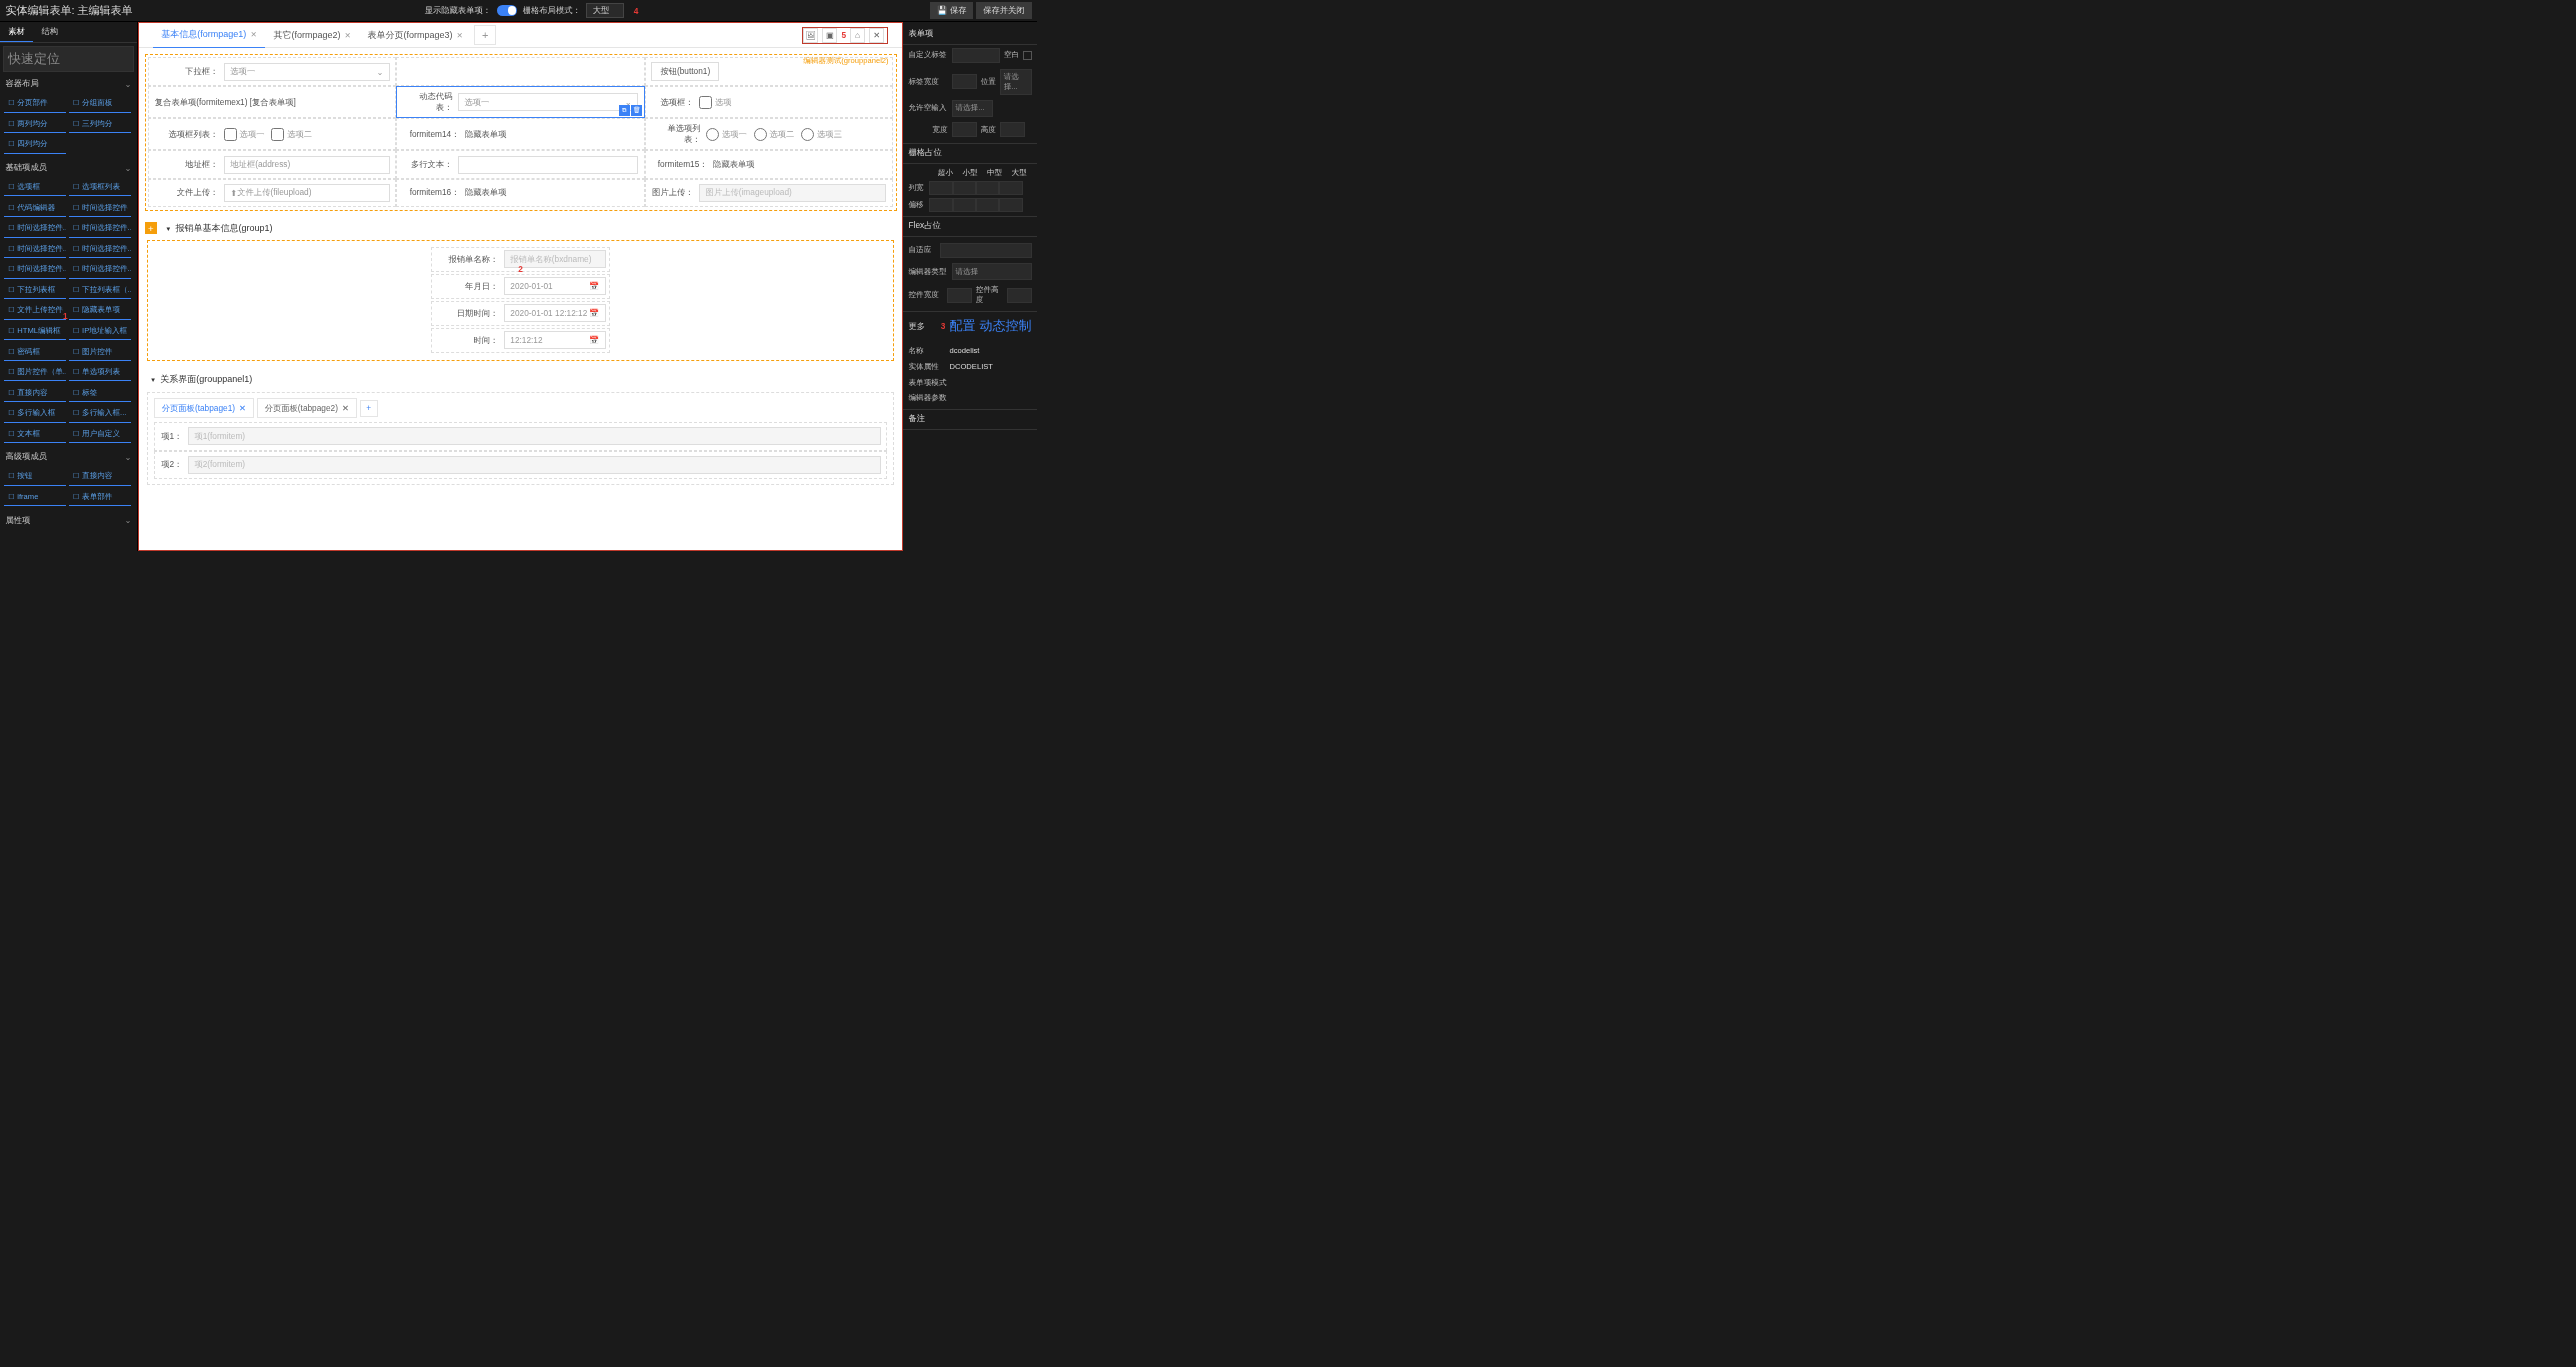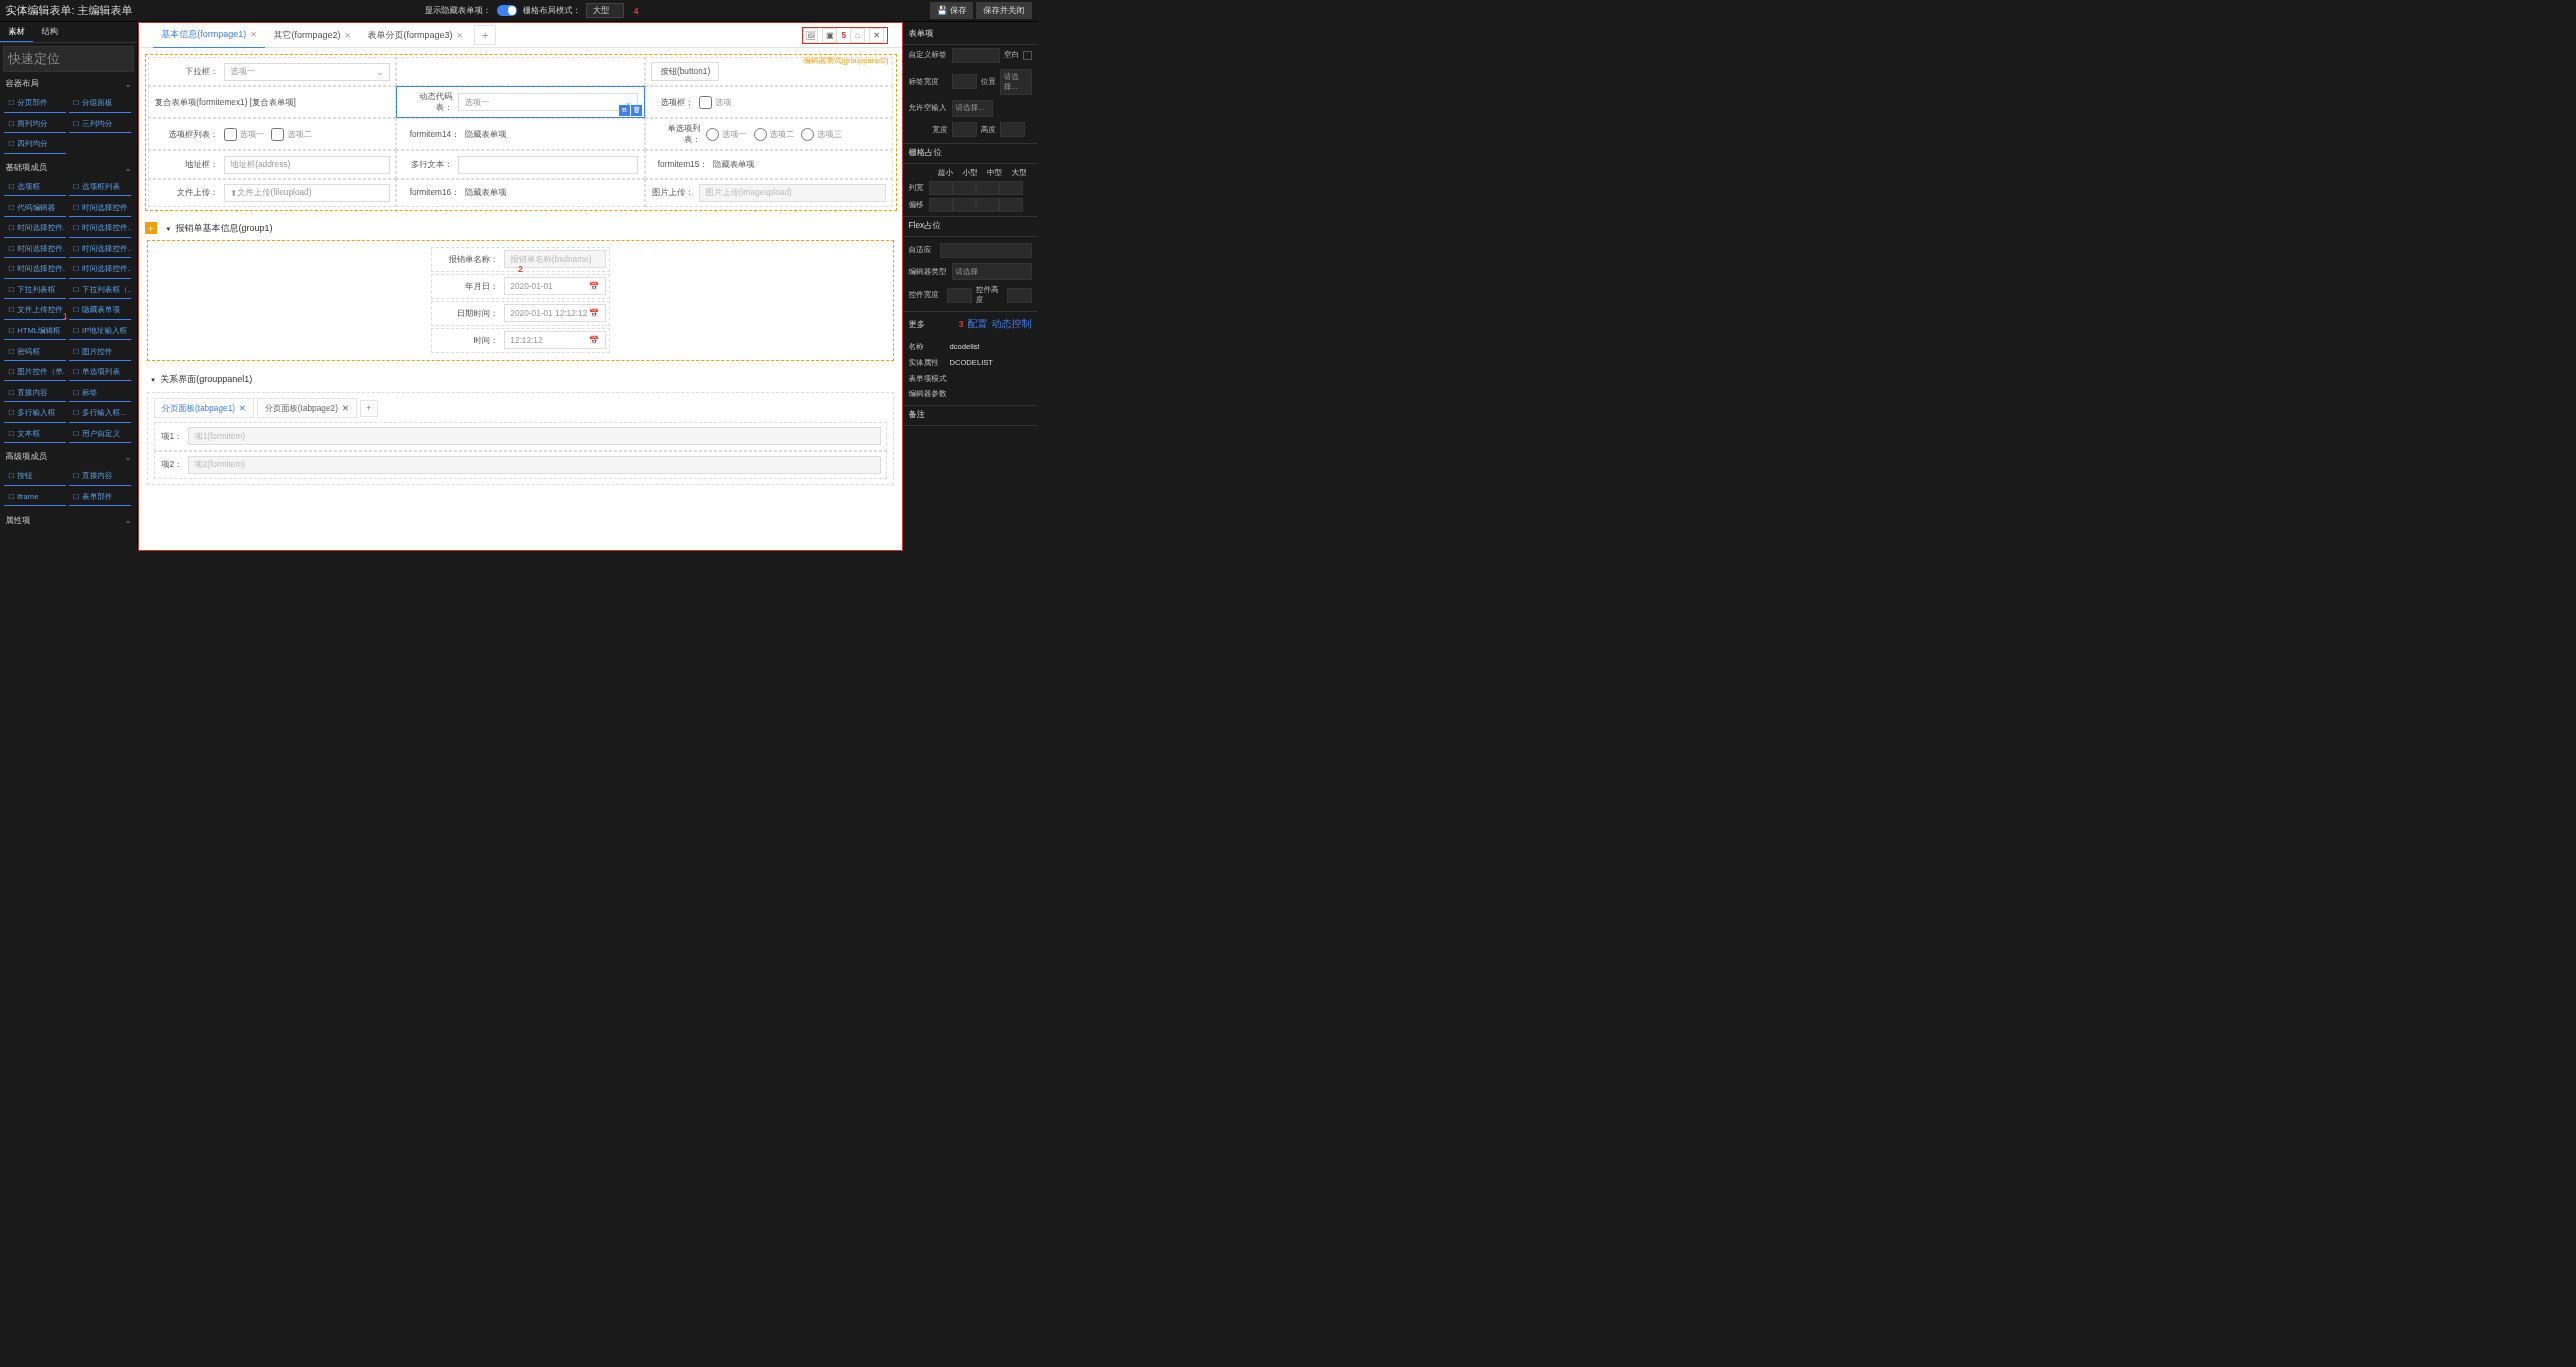--- a/index.html
+++ b/index.html
@@ -155,21 +155,21 @@
 .rp-row { display: flex; align-items: center; padding: 2.8px 5.5px; gap: 4.1px; }
 .rp-label { color: #bbb; font-size: 7.6px; width: 39px; }
 .rp-input { flex: 1; background: #2a2a2a; border: 0.7px solid #333; color: #999; padding: 2.1px 2.8px; font-size: 7.6px; min-width: 0;}
 .rp-small-input { width: 23.4px; background: #2a2a2a; border: 0.7px solid #333; height: 13.8px; }
 .rp-divider { border-top: 0.7px solid #333; margin: 2.8px 0; padding-top: 2.8px;}
 .rp-grid-header { display: flex; padding: 1.4px 5.5px; }
 .rp-grid-header span { flex: 1; text-align: center; color: #ccc; font-size: 7.6px;}
 .rp-grid-row { display: flex; padding: 1.4px 5.5px; align-items: center; }
 .rp-grid-label { width: 20.7px; color: #bbb; font-size: 7.6px;}
 .rp-more { display: flex; justify-content: space-between; padding: 5.5px; align-items: center; }
-.rp-link { color: #3b82f6; font-size: 10px; }
+.rp-link { color: #3b82f6; font-size: 13px; }
 .marker-3 { color: #e53935; font-weight: bold; }
 .rp-kv { padding: 2.8px 5.5px; display: flex; }
 .rp-kv-label { width: 41px; color: #bbb; font-size: 7.6px;}
 .rp-kv-val { color: #ddd; font-size: 7.6px;}
 .chk { width: 8.3px; height: 8.3px; border: 0.7px solid #555; display: inline-block; }
 </style>
 </head>
 <body>
 
 <div class="top-bar">

